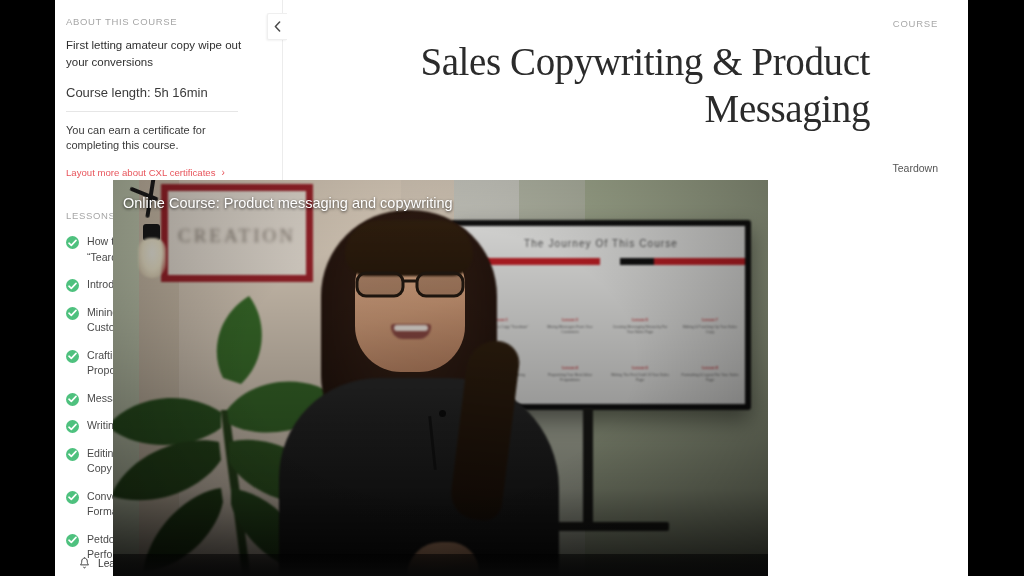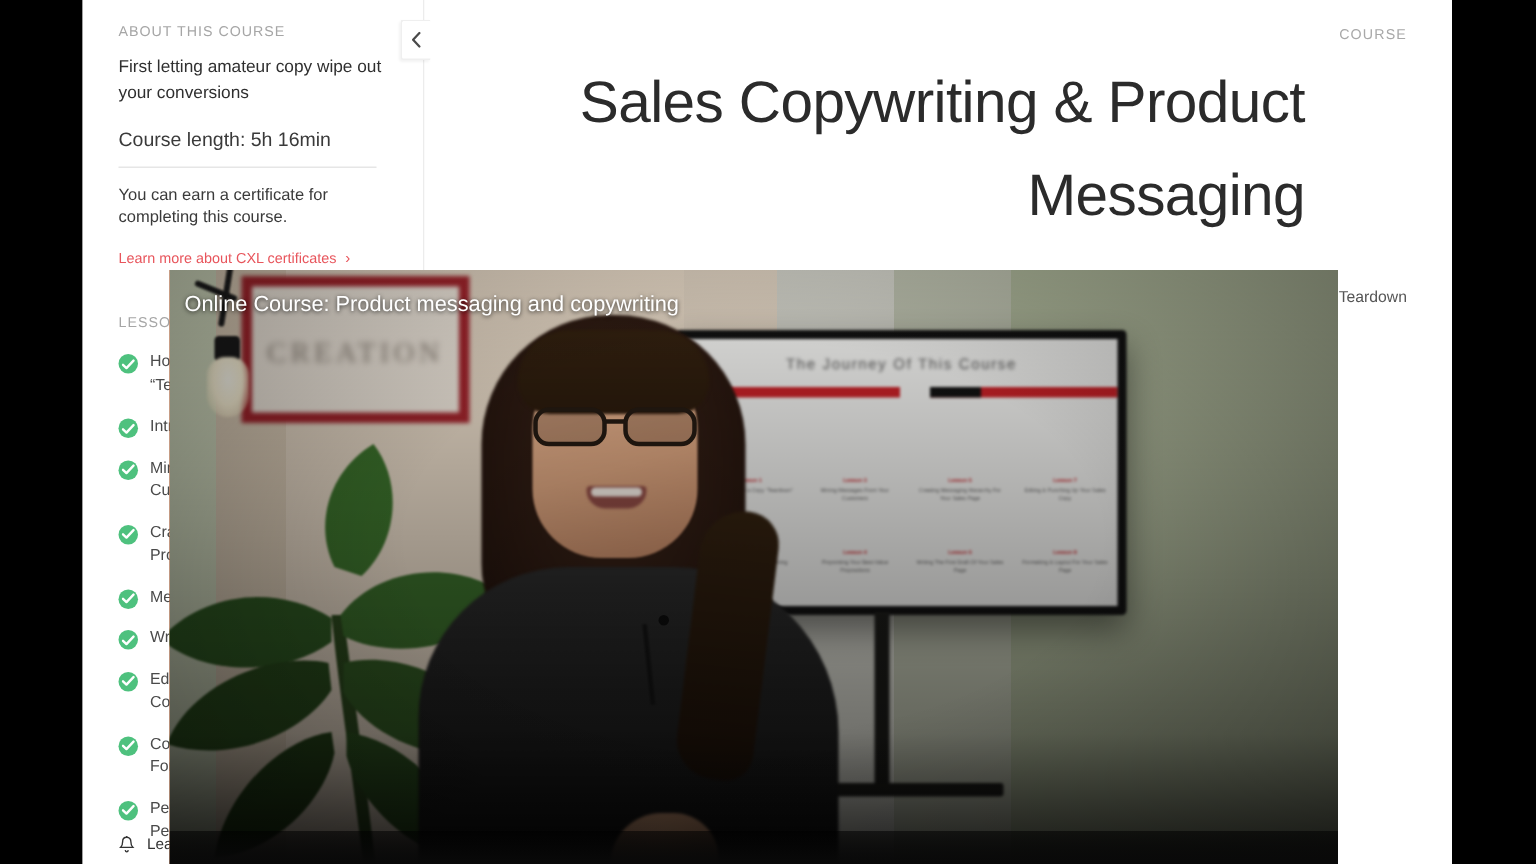--- a/index.html
+++ b/index.html
@@ -17,21 +17,21 @@
     width: 913px; height: 576px;
     background: #ffffff;
     overflow: hidden;
   }
 
   
   #sidebar {
     position: absolute; left: 0; top: 0;
     width: 228px; height: 576px;
     background: #ffffff;
-    padding: 16px 20px 0 24px;
+    padding: 16px 20px 0 11px;
     overflow: hidden;
   }
   #sidebar::after{
     content:""; position:absolute; right:0; top:0; width:1px; height:576px;
     background:#ececec;
   }
 
   .sec-label {
     font-size: 9.5px;
     letter-spacing: .07em;
@@ -110,30 +110,31 @@
   #main {
     position: absolute; left: 229px; top: 0;
     width: 684px; height: 576px; background: #fff; text-align: right;
   }
   #header-block { padding: 18px 30px 0 26px; }
   .kicker {
     font-size: 9.5px; letter-spacing: .08em; color: #a8a8a8;
     text-transform: uppercase; margin-bottom: 9px;
   }
   #course-title {
-    font-size: 39px; line-height: 62px; font-weight: 400;
+    font-size: 39px; line-height: 47px; font-weight: 400;
     color: #2b2b2b; letter-spacing: -.4px;
     max-width: 560px;
+    font-family: Liberation Serif, serif;
   }
   #status { margin-top: 30px; font-size: 10.5px; color: #555; }
 
   
   #video {
     position: absolute; left: 58px; top: 180px;
-    width: 779px; height: 396px;
+    width: 655px; height: 396px;
     overflow: hidden;
     background: #c2410c;
     cursor: pointer;
   }
   .v-layer { position: absolute; inset: 0; }
 
   
   .wall {
     background:
       linear-gradient(to right,
@@ -257,21 +258,21 @@
 
       <div class="about-tagline">First letting amateur copy wipe out your conversions</div>
 
       <div class="course-length">Course length: 5h 16min</div>
 
       <div class="divider"></div>
 
       <div class="cert-text">You can earn a certificate for completing this course.</div>
 
       <a class="cert-link">
-        <span>Learn more about CXL certificates</span>
+        <span>Layout more about CXL certificates</span>
         <span class="chev">›</span>
       </a>
 
       <div class="sec-label lessons-label">LESSONS</div>
 
       <div id="lessons-list">
           <div class="lesson">
             <span class="check">
               <svg width="9" height="8" viewBox="0 0 9 8">
                 <polyline points="1,4.2 3.3,6.4 8,1.4" fill="none" stroke="#fff" stroke-width="1.6" stroke-linecap="round" stroke-linejoin="round"></polyline>

